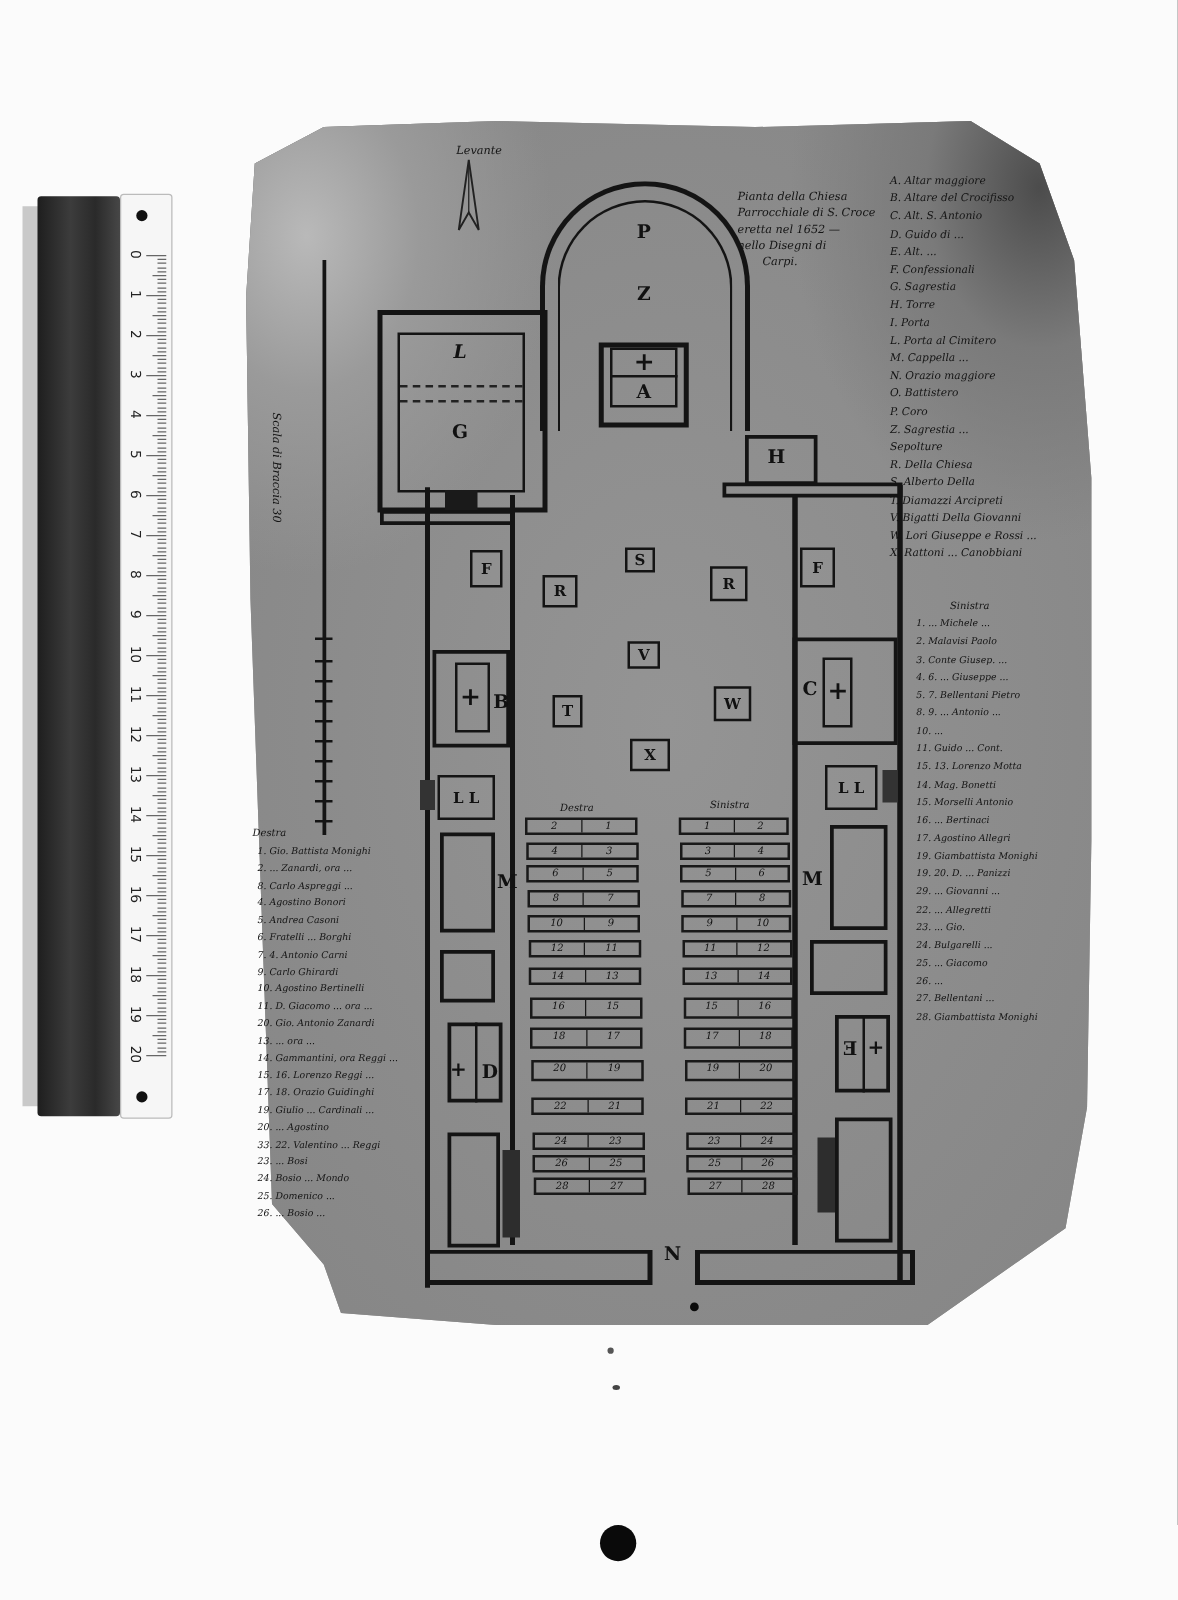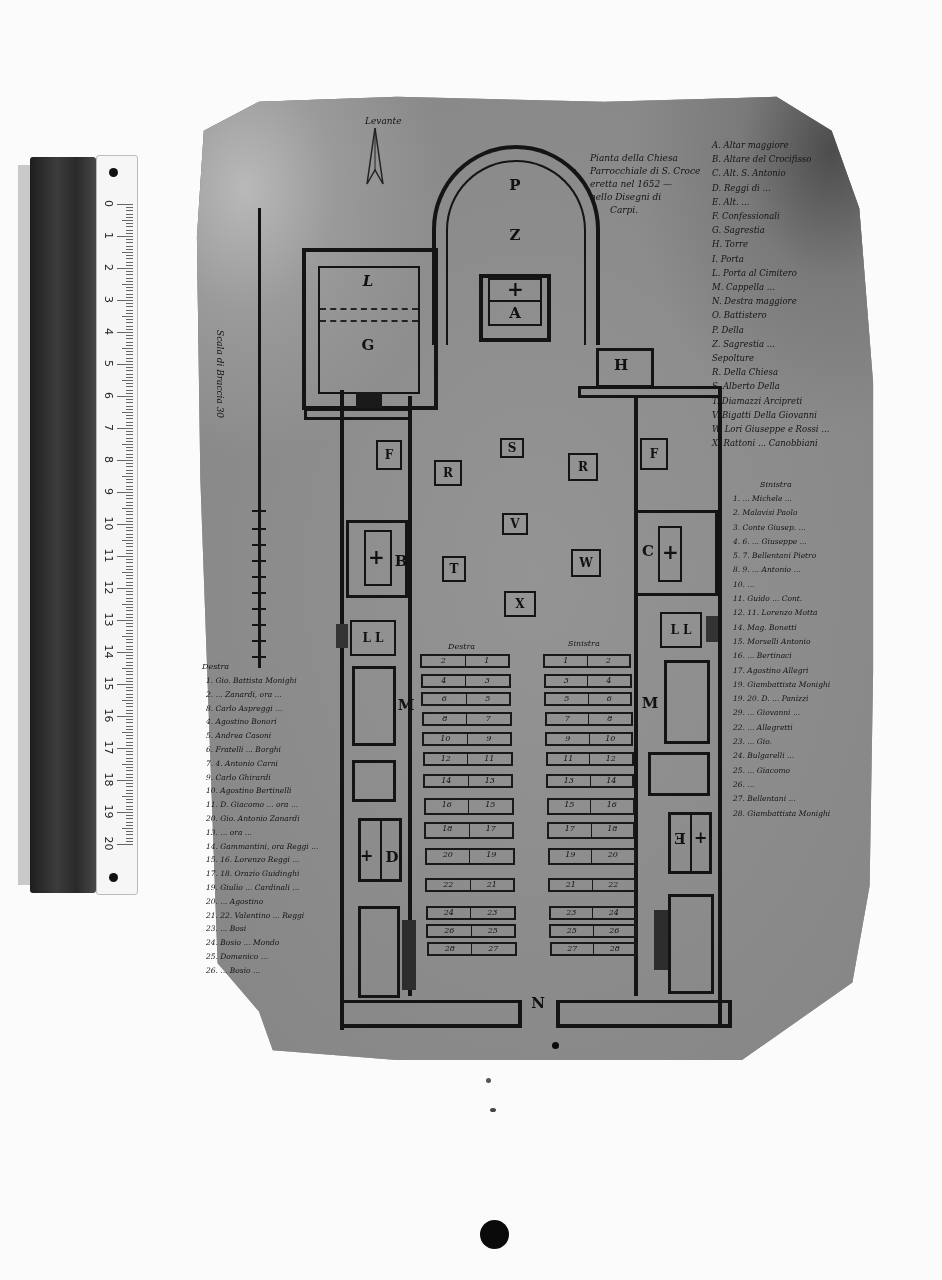--- a/index.html
+++ b/index.html
@@ -486,51 +486,51 @@
     <div class="pew" style="left: 549.5px; top: 942px; width: 88px; height: 14px;">
       <span>27</span>
       <span>28</span>
     </div>
   </div>
 
 <div class="hand abs" style="left:712px;top:138px;font-size:8.5px;line-height:14.2px" id="legend-main">
     <div>A. Altar maggiore</div>
     <div>B. Altare del Crocifisso</div>
     <div>C. Alt. S. Antonio</div>
-    <div>D. Reggi di ...</div>
+    <div>D. Guido di ...</div>
     <div>E. Alt. ...</div>
     <div>F. Confessionali</div>
     <div>G. Sagrestia</div>
     <div>H. Torre</div>
     <div>I. Porta</div>
     <div>L. Porta al Cimitero</div>
     <div>M. Cappella ...</div>
-    <div>N. Destra maggiore</div>
+    <div>N. Orazio maggiore</div>
     <div>O. Battistero</div>
-    <div>P. Della</div>
+    <div>P. Coro</div>
     <div>Z. Sagrestia ...</div>
     <div>Sepolture</div>
     <div>R. Della Chiesa</div>
     <div>S. Alberto Della</div>
     <div>T. Diamazzi Arcipreti</div>
     <div>V. Bigatti Della Giovanni</div>
     <div>W. Lori Giuseppe e Rossi ...</div>
     <div>X. Rattoni ... Canobbiani</div>
   </div>
 <div class="hand abs" style="left:760px;top:478px;font-size:8px">Sinistra</div>
 <div class="hand abs" style="left:733px;top:492px;font-size:7.5px;line-height:14.3px" id="legend-right">
     <div>1. ... Michele ...</div>
     <div>2. Malavisi Paolo</div>
     <div>3. Conte Giusep. ...</div>
     <div>4. 6. ... Giuseppe ...</div>
     <div>5. 7. Bellentani Pietro</div>
     <div>8. 9. ... Antonio ...</div>
     <div>10. ...</div>
     <div>11. Guido ... Cont.</div>
-    <div>12. 11. Lorenzo Motta</div>
+    <div>15. 13. Lorenzo Motta</div>
     <div>14. Mag. Bonetti</div>
     <div>15. Morselli Antonio</div>
     <div>16. ... Bertinaci</div>
     <div>17. Agostino Allegri</div>
     <div>19. Giambattista Monighi</div>
     <div>19. 20. D. ... Panizzi</div>
     <div>29. ... Giovanni ...</div>
     <div>22. ... Allegretti</div>
     <div>23. ... Gio.</div>
     <div>24. Bulgarelli ...</div>
@@ -551,21 +551,21 @@
     <div>9. Carlo Ghirardi</div>
     <div>10. Agostino Bertinelli</div>
     <div>11. D. Giacomo ... ora ...</div>
     <div>20. Gio. Antonio Zanardi</div>
     <div>13. ... ora ...</div>
     <div>14. Gammantini, ora Reggi ...</div>
     <div>15. 16. Lorenzo Reggi ...</div>
     <div>17. 18. Orazio Guidinghi</div>
     <div>19. Giulio ... Cardinali ...</div>
     <div>20. ... Agostino</div>
-    <div>21. 22. Valentino ... Reggi</div>
+    <div>33. 22. Valentino ... Reggi</div>
     <div>23. ... Bosi</div>
     <div>24. Bosio ... Mondo</div>
     <div>25. Domenico ... </div>
     <div>26. ... Bosio ...</div>
   </div>
 
 <div class="bigdot" style="left:552px;top:1042px;width:7px;height:7px"></div>
 <div class="bigdot" style="left:486px;top:1078px;width:5px;height:5px;background:#555"></div>
 <div class="bigdot" style="left:490px;top:1108px;width:6px;height:4px;background:#444"></div>
 <div class="bigdot" style="left:480px;top:1220px;width:29px;height:29px"></div>

